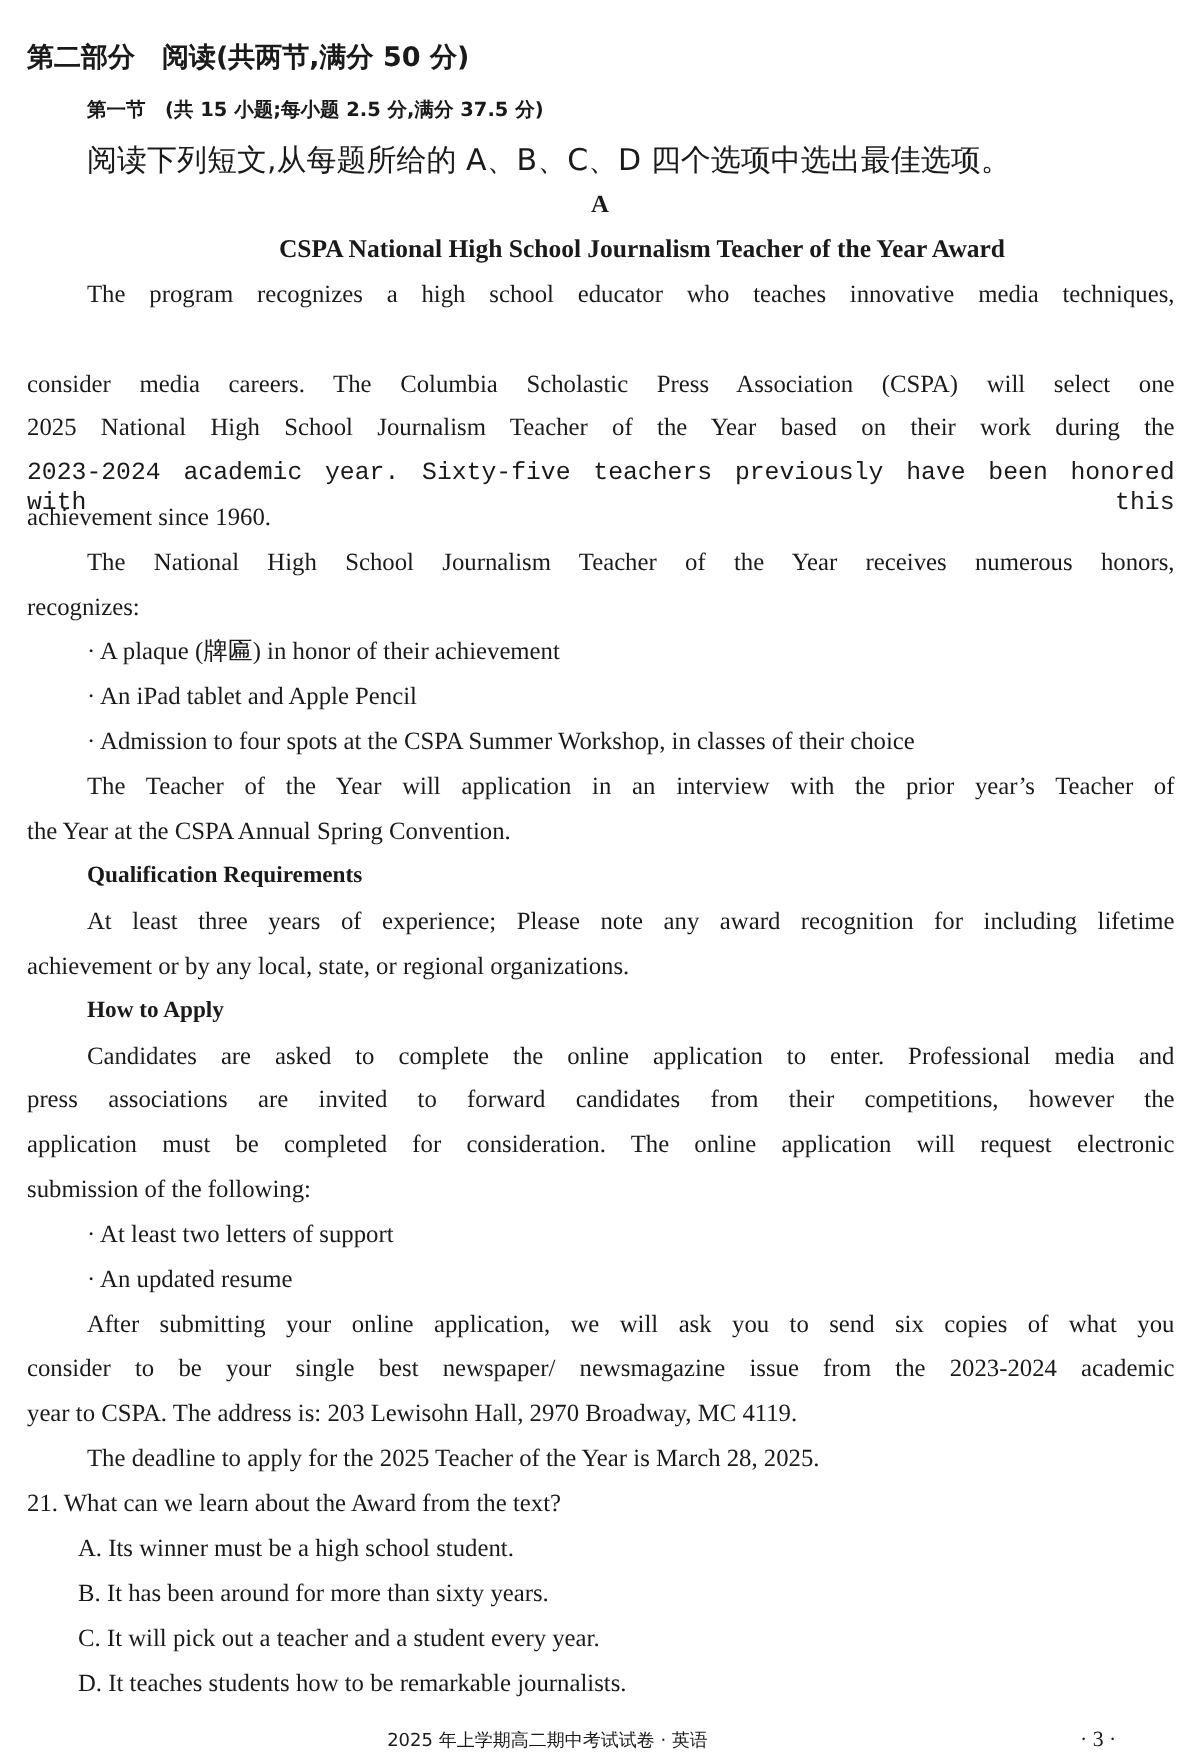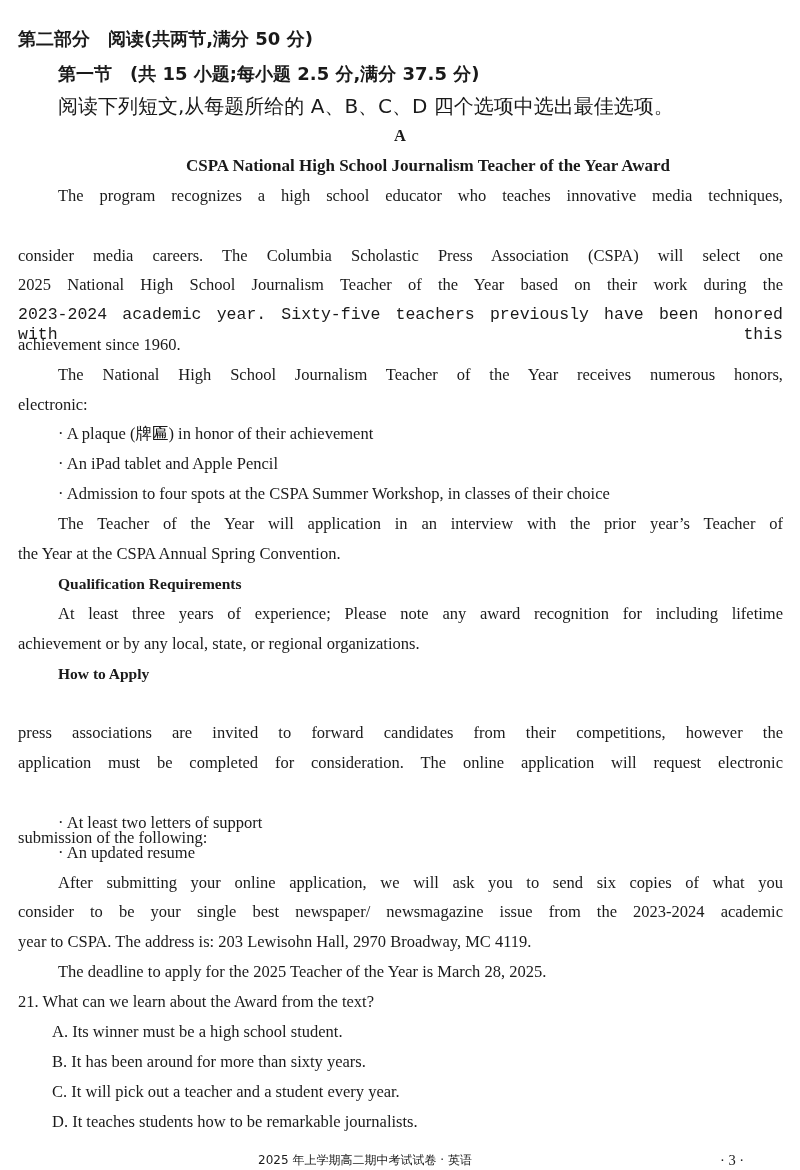--- a/index.html
+++ b/index.html
@@ -15,50 +15,51 @@
   .cjk { font-family: "DejaVu Sans", sans-serif; }
   .center { left: 0; width: 800px; text-align: center; }
   .bold { font-weight: bold; }
 </style>
 </head>
 <body>
 
 <div class="page">
 
   <div class="line cjk-bold" style="left:18px; top:13px; font-size:18px;">第二部分　阅读(共两节,满分 50 分)</div>
-  <div class="line cjk-bold" style="left:58px; top:48px; font-size:18px;">第一节　(共 15 小题;每小题 2.5 分,满分 37.5 分)</div>
+  <div class="line cjk-bold" style="left:58px; top:48px; font-size:13px;">第一节　(共 15 小题;每小题 2.5 分,满分 37.5 分)</div>
   <div class="line cjk" style="left:58px; top:80px; font-size:20px;">阅读下列短文,从每题所给的 A、B、C、D 四个选项中选出最佳选项。</div>
 
   <div class="line center bold" style="top:110px;">A</div>
   <div class="line center bold" style="top:140px; font-size:17px;padding-left:28px;">CSPA National High School Journalism Teacher of the Year Award</div>
 
   <div class="line" style="left:58px; width:725px; top:170px; text-align:justify; text-align-last:justify; white-space:normal;">The program recognizes a high school educator who teaches innovative media techniques,</div>
   <div class="line just" style="top:230px;">consider media careers. The Columbia Scholastic Press Association (CSPA) will select one</div>
   <div class="line just" style="top:259px;">2025 National High School Journalism Teacher of the Year based on their work during the</div>
   <div class="line just" style="top:289px;font-family:Liberation Mono, monospace;">2023-2024 academic year. Sixty-five teachers previously have been honored with this</div>
   <div class="line" style="left:18px; top:319px;">achievement since 1960.</div>
 
   <div class="line" style="left:58px; width:725px; top:349px; text-align:justify; text-align-last:justify; white-space:normal;">The National High School Journalism Teacher of the Year receives numerous honors,</div>
-  <div class="line" style="left:18px; top:379px;">electronic:</div>
+  <div class="line" style="left:18px; top:379px;">recognizes:</div>
 
   <div class="line" style="left:58px; top:408px;">· A plaque (牌匾) in honor of their achievement</div>
   <div class="line" style="left:58px; top:438px;">· An iPad tablet and Apple Pencil</div>
   <div class="line" style="left:58px; top:468px;">· Admission to four spots at the CSPA Summer Workshop, in classes of their choice</div>
 
   <div class="line" style="left:58px; width:725px; top:498px; text-align:justify; text-align-last:justify; white-space:normal;">The Teacher of the Year will application in an interview with the prior year’s Teacher of</div>
   <div class="line" style="left:18px; top:528px;">the Year at the CSPA Annual Spring Convention.</div>
 
   <div class="line bold" style="left:58px; top:558px; font-size:15.5px;">Qualification Requirements</div>
   <div class="line" style="left:58px; width:725px; top:588px; text-align:justify; text-align-last:justify; white-space:normal;">At least three years of experience; Please note any award recognition for including lifetime</div>
   <div class="line" style="left:18px; top:618px;">achievement or by any local, state, or regional organizations.</div>
 
   <div class="line bold" style="left:58px; top:648px; font-size:15.5px;">How to Apply</div>
+  <div class="line" style="left:58px; width:725px; top:678px; text-align:justify; text-align-last:justify; white-space:normal;">Candidates are asked to complete the online application to enter. Professional media and</div>
   <div class="line just" style="top:707px;">press associations are invited to forward candidates from their competitions, however the</div>
   <div class="line just" style="top:737px;">application must be completed for consideration. The online application will request electronic</div>
-  <div class="line" style="left:18px; top:767px;margin-top:45px;">submission of the following:</div>
+  <div class="line" style="left:18px; top:767px;">submission of the following:</div>
 
   <div class="line" style="left:58px; top:797px;">· At least two letters of support</div>
   <div class="line" style="left:58px; top:827px;">· An updated resume</div>
 
   <div class="line" style="left:58px; width:725px; top:857px; text-align:justify; text-align-last:justify; white-space:normal;">After submitting your online application, we will ask you to send six copies of what you</div>
   <div class="line just" style="top:886px;">consider to be your single best newspaper/ newsmagazine issue from the 2023-2024 academic</div>
   <div class="line" style="left:18px; top:916px;">year to CSPA. The address is: 203 Lewisohn Hall, 2970 Broadway, MC 4119.</div>
 
   <div class="line" style="left:58px; top:946px;">The deadline to apply for the 2025 Teacher of the Year is March 28, 2025.</div>
 

